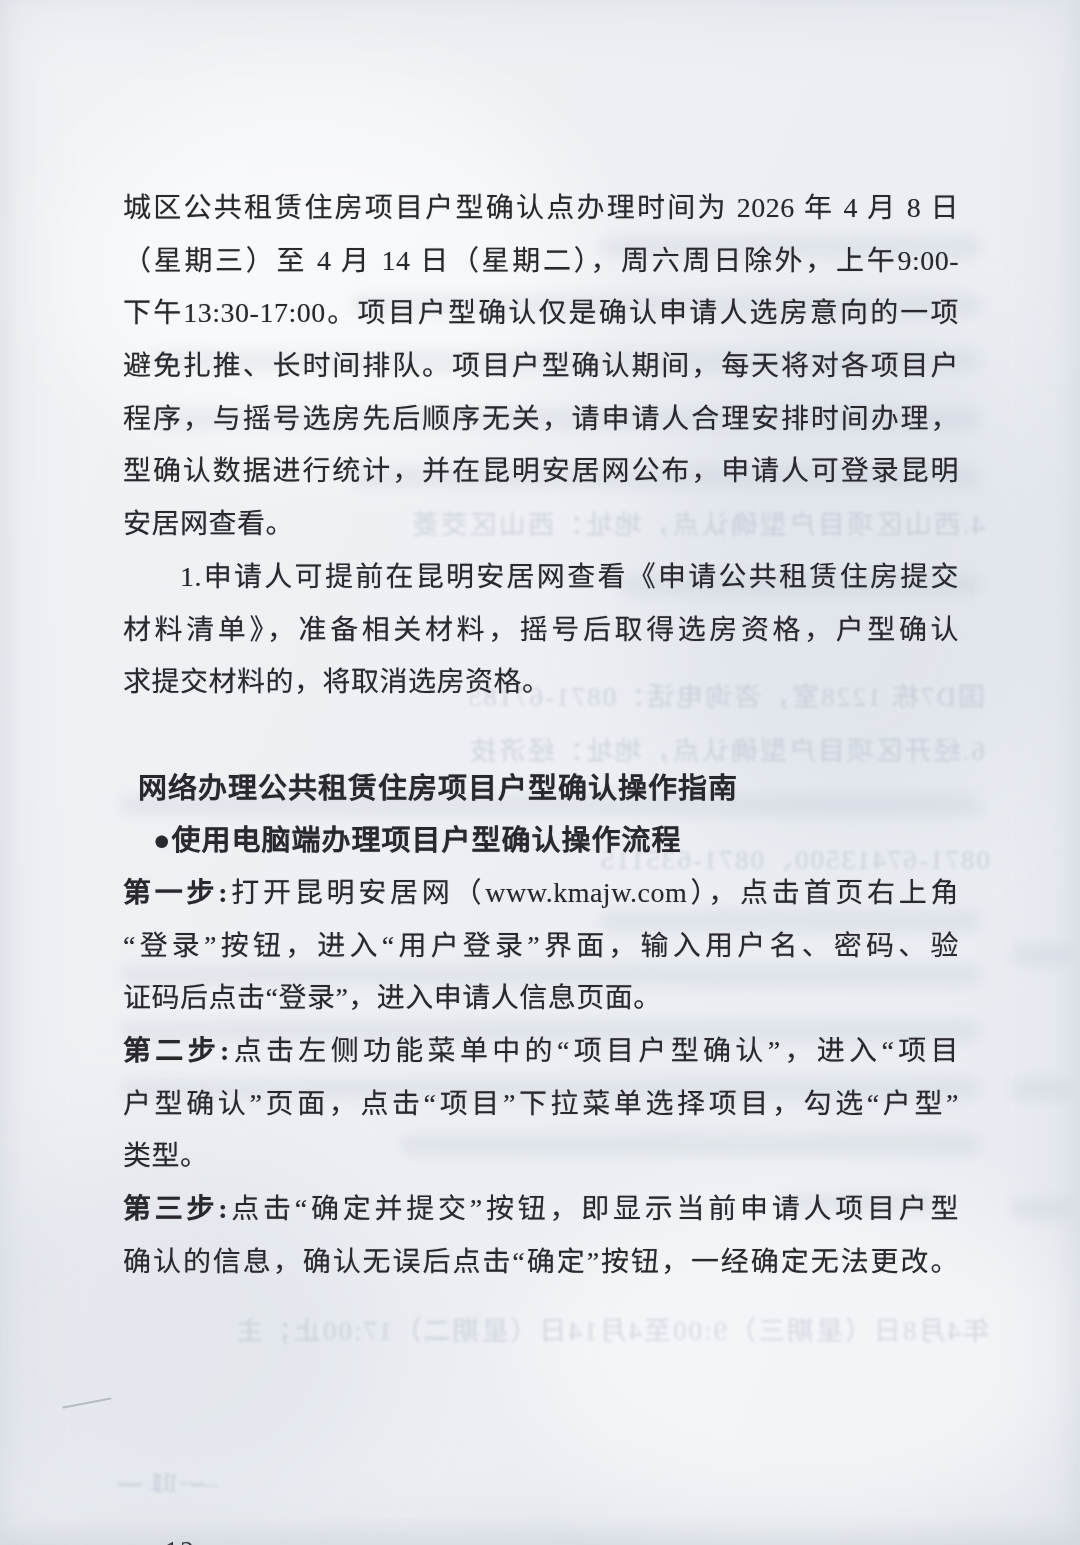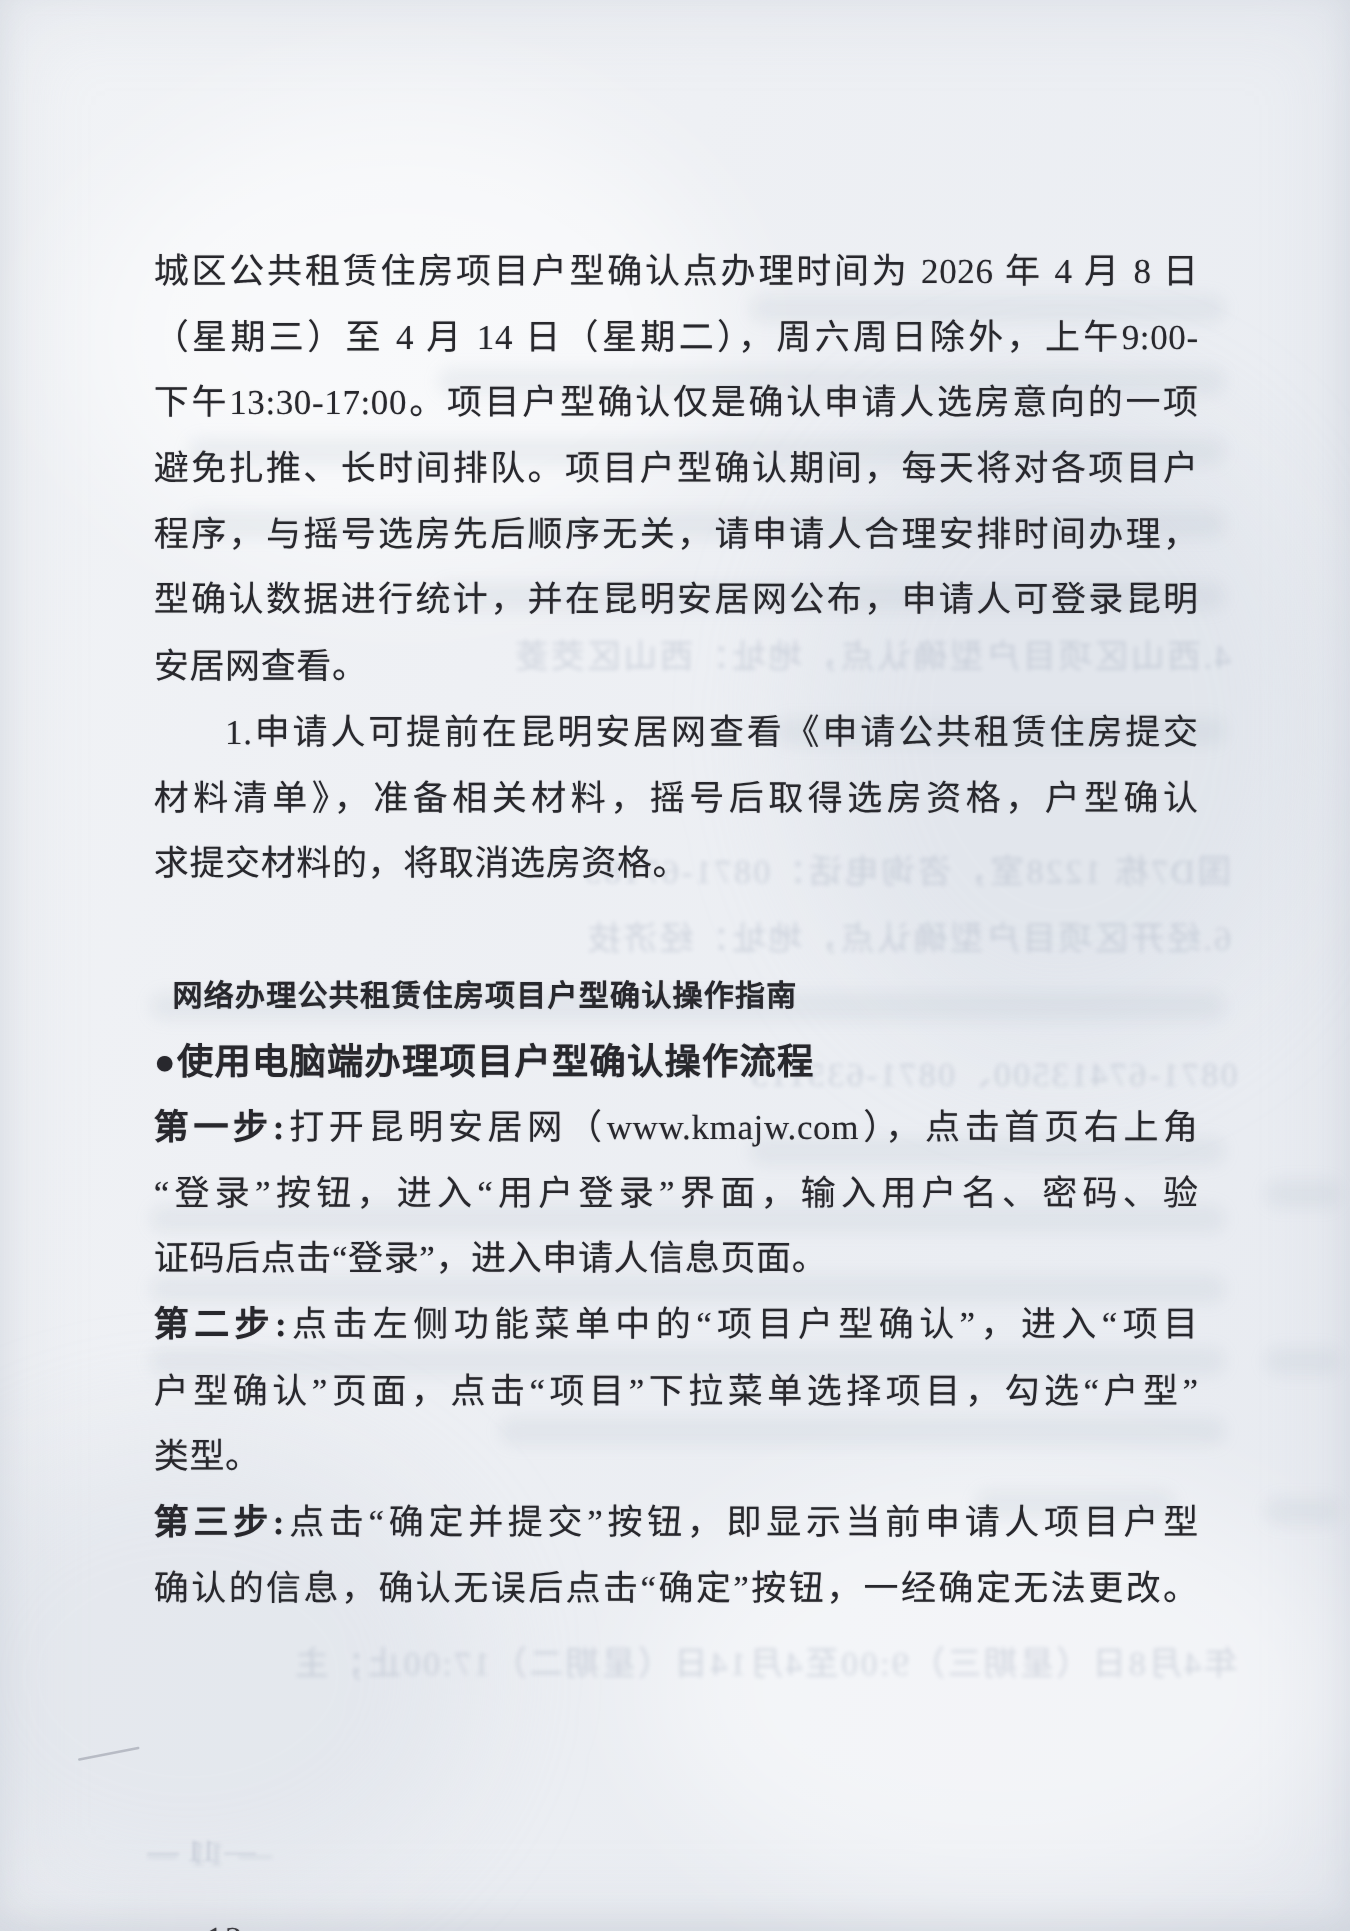--- a/index.html
+++ b/index.html
@@ -19,31 +19,31 @@
 
   
   .ghost{
     position:absolute;transform:scaleX(-1);color:#939eb2;opacity:0.32;
     filter:blur(1.6px);font-size:27px;line-height:30px;white-space:nowrap;
     letter-spacing:2px;overflow:hidden;text-align:left;pointer-events:none;
   }
   .gbar{position:absolute;height:22px;background:rgba(152,162,180,0.12);filter:blur(6px);border-radius:12px;pointer-events:none;}
 
   
-  .content{position:absolute;left:123px;top:192px;width:836px;color:#28282d;}
+  .content{position:absolute;left:123px;top:182px;width:836px;color:#28282d;}
   .line{
     height:52.7px;line-height:52.7px;font-size:28px;overflow:hidden;
     text-shadow:0 0 1px rgba(35,35,42,0.35);letter-spacing:0.5px;
   }
   .line.justify{text-align:justify;text-align-last:justify;}
   .line.end{text-align:left;}
   .line.indent2{padding-left:57px;}
   .line.blank{visibility:hidden;}
-  .line.heading{font-weight:bold;padding-left:15px;font-size:24px;letter-spacing:1px;}
-  .line.bullet{font-weight:bold;font-size:29px;letter-spacing:1px;}
+  .line.heading{font-weight:bold;padding-left:15px;font-size:29px;letter-spacing:1px;}
+  .line.bullet{font-weight:bold;font-size:29px;letter-spacing:1px;margin-left:30px;}
   .line .step-label{font-weight:bold;}
 
   .pageno{
     position:absolute;left:127px;top:1536px;font-size:27px;color:#3b3b40;
     letter-spacing:2px;text-shadow:0 0 1px rgba(40,40,45,0.3);
   }
   .ghost-pageno{
     position:absolute;left:118px;top:1468px;font-size:25px;color:#a6aebf;
     opacity:0.45;filter:blur(1.4px);transform:scaleX(-1);pointer-events:none;
   }

